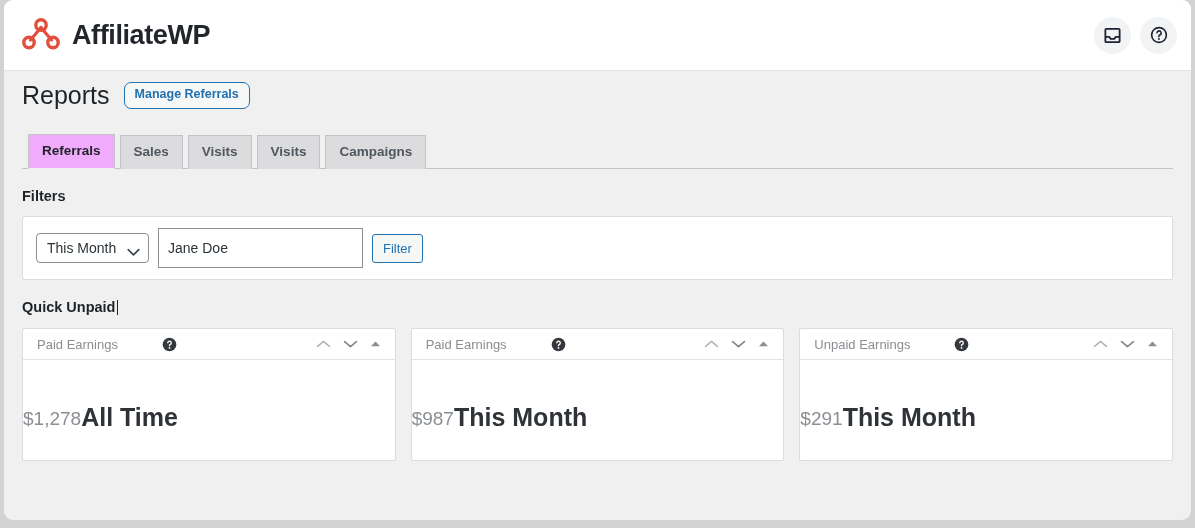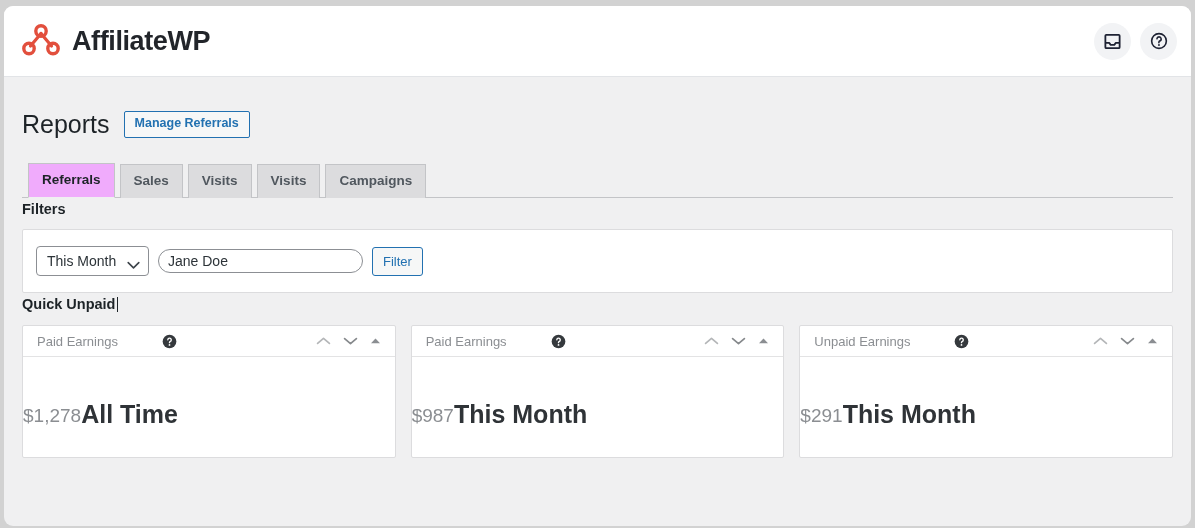--- a/index.html
+++ b/index.html
@@ -11,21 +11,21 @@
     width: 1195px;
     height: 528px;
     overflow: hidden;
     font-family: "Liberation Sans", sans-serif;
     -webkit-font-smoothing: antialiased;
   }
 
   .app-window {
     position: absolute;
     left: 4px;
-    top: 6px;
+    top: 0;
     width: 1187px;
     height: 520px;
     background: #f0f0f1;
     border-radius: 9px;
     overflow: hidden;
     box-sizing: border-box;
   }
 
   
   .topbar {
@@ -63,35 +63,35 @@
 
   
   .page {
     padding: 0 18px;
   }
 
   .page-head {
     display: flex;
     align-items: center;
     gap: 14px;
-    padding-top: 31px;
+    padding-top: 8px;
     padding-bottom: 4px;
   }
   .page-title {
     font-size: 25px;
     font-weight: 400;
     color: #1d2327;
     line-height: 1.3;
   }
   .btn-secondary {
     display: inline-block;
     border: 1px solid #2271b1;
     color: #2271b1;
     background: #f6f7f7;
-    border-radius: 2px;
+    border-radius: 7px;
     font-size: 12.5px;
     font-weight: bold;
     padding: 5px 10px 6px;
     line-height: 1.1;
     cursor: pointer;
     white-space: nowrap;
   }
 
   
   .tabs {
@@ -120,21 +120,21 @@
     background: #f0abfc;
     border-bottom: 1px solid #f0f0f1;
     color: #1d2327;
   }
 
   
   .section-heading {
     font-size: 14.5px;
     font-weight: bold;
     color: #1d2327;
-    margin-top: 3px;
+    margin-top: 19px;
     margin-bottom: 0;
     display: inline-block;
     position: relative;
   }
   .caret-cursor::after {
     content: "";
     position: absolute;
     right: -3px;
     top: 1px;
     width: 1px;
@@ -174,26 +174,26 @@
     cursor: pointer;
     min-width: 112px;
   }
   .select-chevron {
     position: absolute;
     right: 9px; top: 10px;
     pointer-events: none;
   }
   .text-input {
     border: 1px solid #8c8f94;
-    border-radius: 12px;
+    border-radius: 0;
     background: #ffffff;
     color: #2c3338;
     font-family: "Liberation Sans", sans-serif;
     font-size: 14px;
-    height: 24px;
+    height: 40px;
     width: 205px;
     padding: 0 9px;
     box-sizing: border-box;
   }
   .filter-btn {
     border: 1px solid #2271b1;
     color: #2271b1;
     background: #f6f7f7;
     border-radius: 3px;
     font-family: "Liberation Sans", sans-serif;

